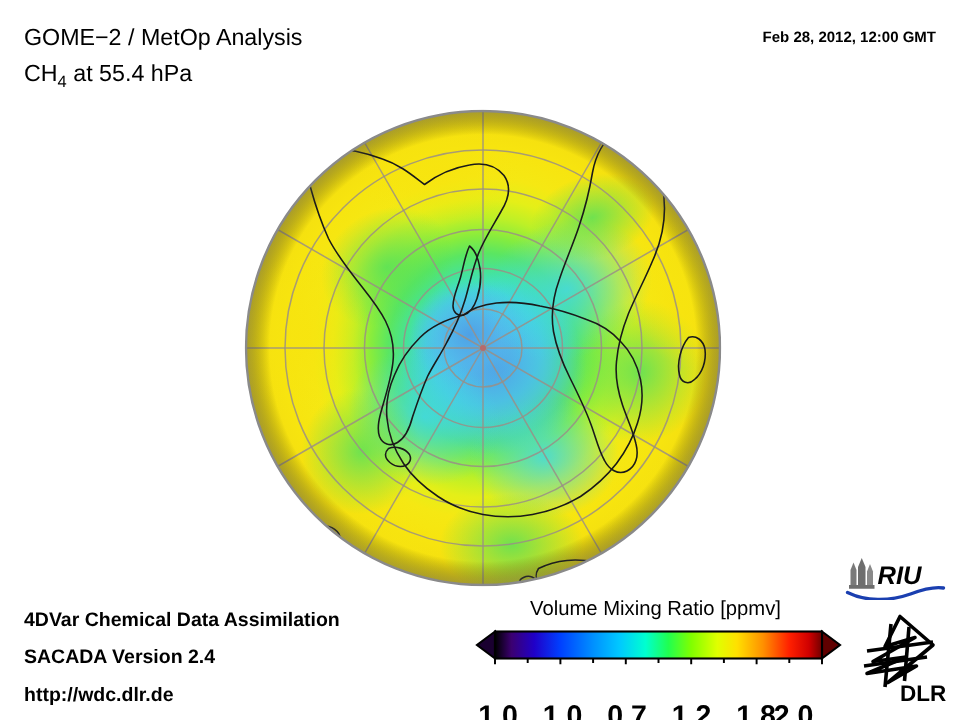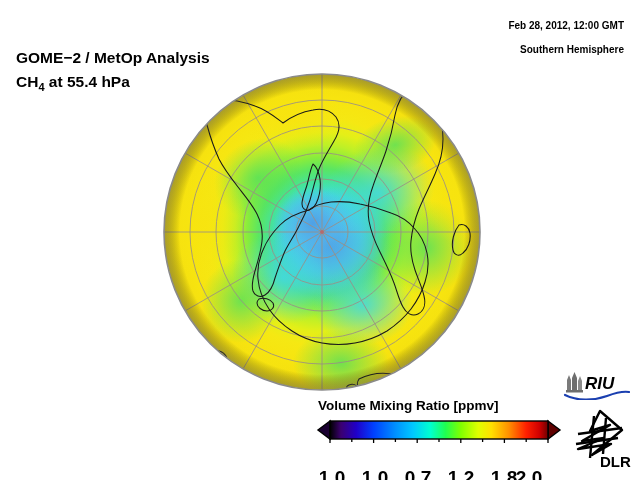--- a/index.html
+++ b/index.html
@@ -18,25 +18,24 @@
     background: #ffffff;
     overflow: hidden;
   }
 
   
   .hdr-left {
     position: absolute;
     left: 16px;
     top: 14px;
     font-size: 15.5px;
-    font-weight: bold;
+    font-weight: normal;
     color: #000;
     line-height: 24px;
     white-space: nowrap;
-    margin-top: 32px;
   }
   .hdr-right {
     position: absolute;
     right: 16px;
     top: 14px;
     font-size: 10px;
     font-weight: bold;
     color: #000;
     line-height: 24px;
     text-align: right;
@@ -69,23 +68,23 @@
 
   
   #cbar-block {
     position: absolute;
     left: 310px;
     top: 398px;
     width: 258px;
   }
   #cbar-title {
     font-size: 13.5px;
-    font-weight: bold;
-    color: #000;
-    text-align: left;
+    font-weight: normal;
+    color: #000;
+    text-align: center;
     width: 238px;
     margin-left: 8px;
     white-space: nowrap;
   }
   #cbar-row {
     position: relative;
     margin-top: 6px;
     height: 24px;
   }
   #cbar-svg { display: block; }
@@ -126,21 +125,20 @@
 
 <div id="page">
 
   <div class="hdr-left">
     <span class="hdr-line">GOME−2 / MetOp Analysis</span>
     <span class="hdr-line"><span>CH</span><span class="sub">4</span><span> at 55.4 hPa</span></span>
   </div>
 
   <div class="hdr-right">
     <span class="hdr-line">Feb 28, 2012, 12:00 GMT</span>
-    <span class="hdr-line">Southern Hemisphere</span>
   </div>
 
   <div id="globe-wrap">
     <svg id="globe-svg" width="318" height="318" viewBox="0 0 318 318">
       <defs>
         <clipPath id="diskClip">
           <circle cx="159" cy="159" r="158"></circle>
         </clipPath>
 
         <radialGradient id="fieldBase" cx="50%" cy="50%" r="50%">
@@ -280,20 +278,25 @@
 
         <circle cx="159" cy="159" r="158" fill="url(#limbShade)"></circle>
       </g>
 
       <circle cx="159" cy="159" r="158" fill="none" stroke="#8a8a8a" stroke-width="1.6"></circle>
 
       <circle cx="159" cy="159" r="2" fill="#c06060" opacity="0.8"></circle>
     </svg>
   </div>
 
+  <div class="footer-left">
+    <span>4DVar Chemical Data Assimilation</span>
+    <span>SACADA Version 2.4</span>
+    <span>http://wdc.dlr.de</span>
+  </div>
 
   <div id="cbar-block">
     <div id="cbar-title">Volume Mixing Ratio [ppmv]</div>
 
     <div id="cbar-row">
       <svg id="cbar-svg" width="258" height="24" viewBox="0 0 258 24">
         <defs>
           <linearGradient id="cbarGrad" x1="0" y1="0" x2="1" y2="0">
             <stop offset="0" stop-color="#000000"></stop>
             <stop offset="0.05" stop-color="#3b0070"></stop>

